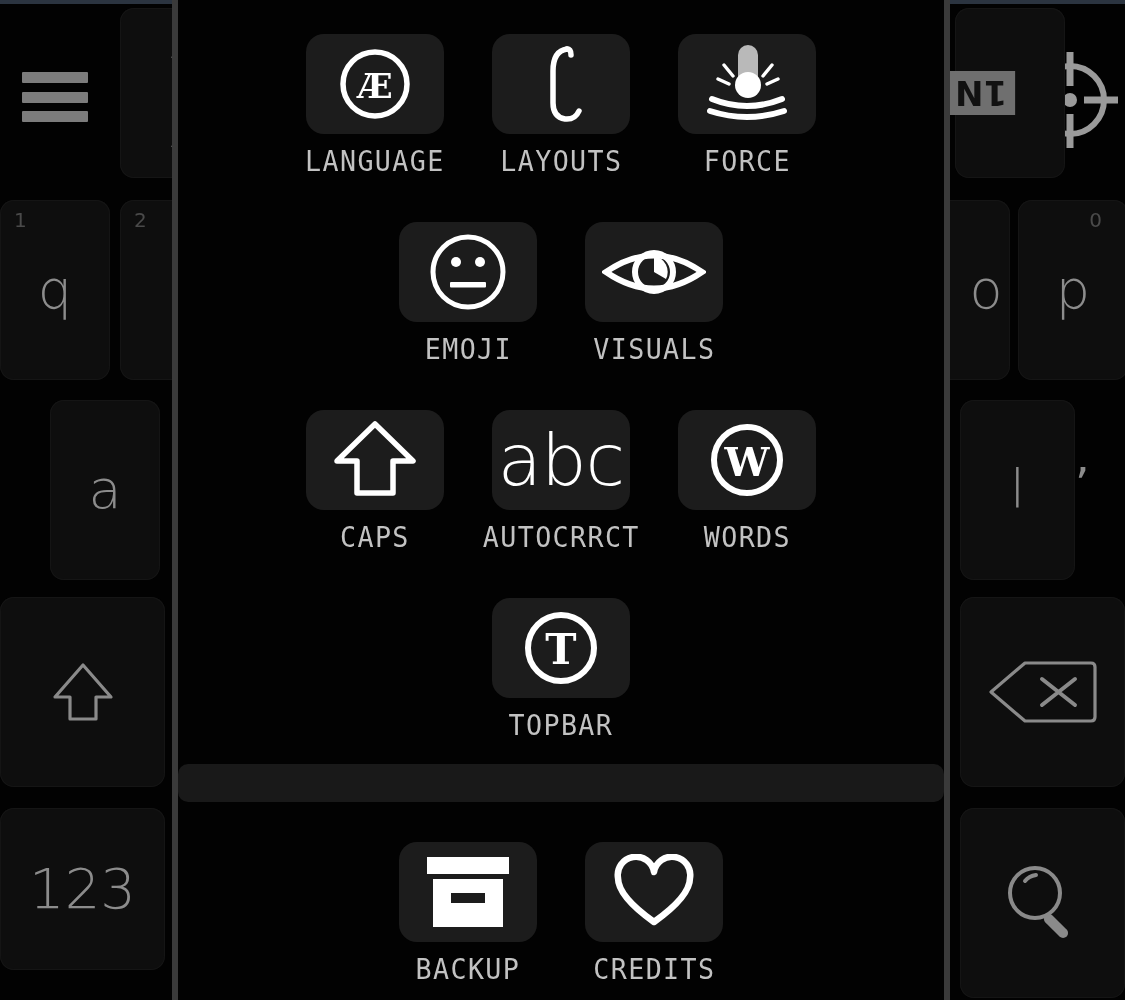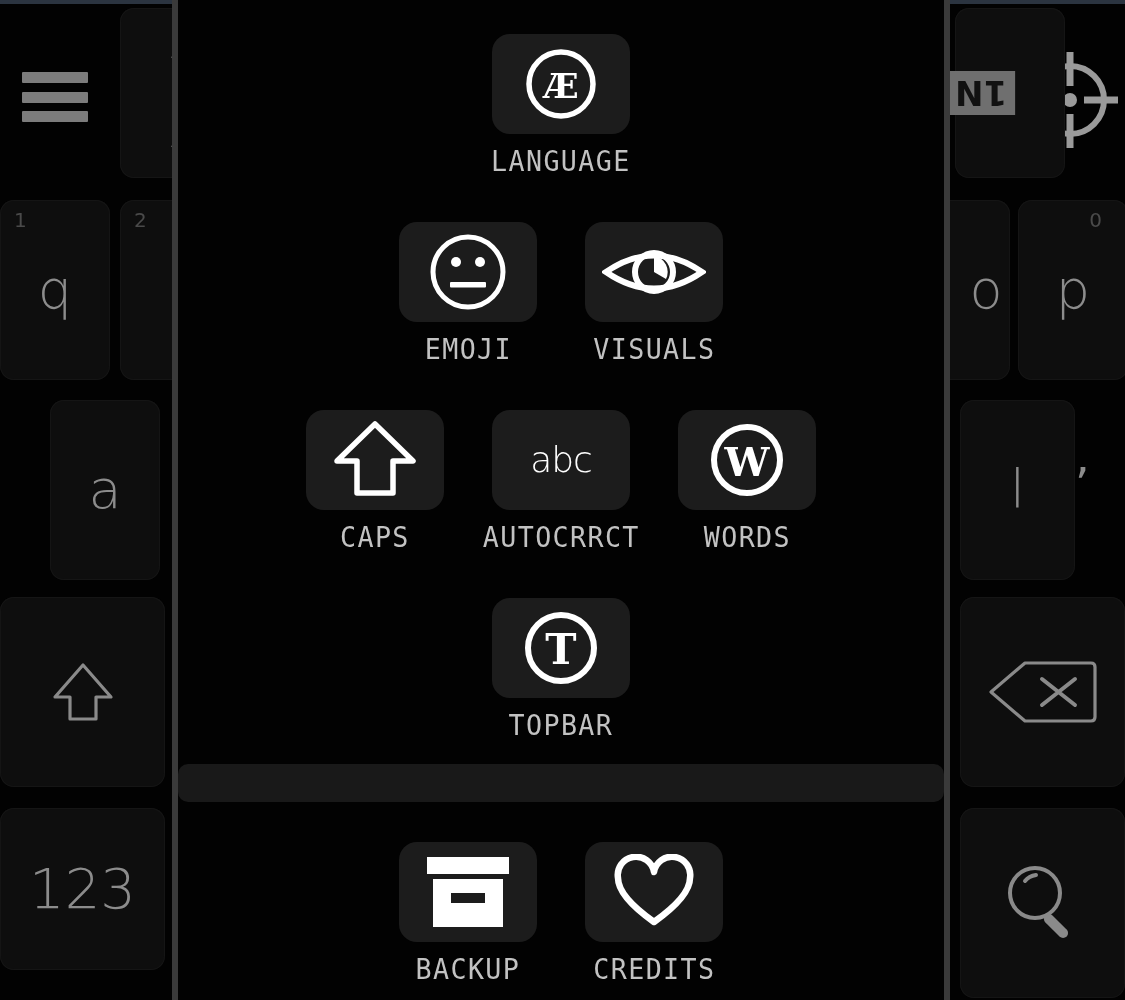--- a/index.html
+++ b/index.html
@@ -171,21 +171,46 @@
           <span>
             <svg width="78" height="78" viewBox="0 0 78 78">
               <circle cx="39" cy="39" r="32" fill="none" stroke="#fff" stroke-width="5.5"></circle>
               <text x="39" y="53" font-family="DejaVu Serif, serif" font-size="34" font-weight="700" fill="#fff" text-anchor="middle">Æ</text>
             </svg>
           </span>
         </div>
         <div class="label">LANGUAGE</div>
       </div>
 
-
+      <div class="cell">
+        <div class="tile">
+          <span>
+            <svg width="60" height="86" viewBox="0 0 60 86">
+              <path d="M36 8 Q22 10 22 30 L22 62 Q22 76 34 78 Q44 79 48 70" fill="none" stroke="#fff" stroke-width="5.5" stroke-linecap="round"></path>
+              <path d="M36 8 Q40 8 40 14" fill="none" stroke="#fff" stroke-width="5.5" stroke-linecap="round"></path>
+            </svg>
+          </span>
+        </div>
+        <div class="label">LAYOUTS</div>
+      </div>
+
+      <div class="cell">
+        <div class="tile">
+          <span>
+            <svg width="94" height="82" viewBox="0 0 94 82">
+              <rect x="38" y="2" width="20" height="46" rx="10" fill="#b9b9b9"></rect>
+              <circle cx="48" cy="42" r="13" fill="#ffffff"></circle>
+              <path d="M24 22 L33 33 M18 36 L29 41 M72 22 L63 33 M78 36 L67 41" stroke="#ffffff" stroke-width="3.4" stroke-linecap="round"></path>
+              <path d="M12 56 Q47 70 82 56" fill="none" stroke="#ffffff" stroke-width="6" stroke-linecap="round"></path>
+              <path d="M10 68 Q47 80 84 68" fill="none" stroke="#ffffff" stroke-width="6" stroke-linecap="round"></path>
+            </svg>
+          </span>
+        </div>
+        <div class="label">FORCE</div>
+      </div>
     </div>
 
     <div class="row-gap"></div>
 
     <div class="grid">
       <div class="cell">
         <div class="tile">
           <span>
             <svg width="80" height="80" viewBox="0 0 80 80">
               <circle cx="40" cy="40" r="35" fill="none" stroke="#fff" stroke-width="5"></circle>
@@ -222,21 +247,21 @@
             <svg width="86" height="82" viewBox="0 0 86 82">
               <path d="M43 5 L81 42 L61 42 L61 74 L25 74 L25 42 L5 42 Z" fill="none" stroke="#fff" stroke-width="5.5" stroke-linejoin="round"></path>
             </svg>
           </span>
         </div>
         <div class="label">CAPS</div>
       </div>
 
       <div class="cell">
         <div class="tile">
-          <span style="color:#fff;font-size:36px;font-family:'DejaVu Sans', sans-serif;
+          <span style="color:#fff;font-size:72px;font-family:'DejaVu Sans', sans-serif;
                        font-weight:300;letter-spacing:-1px;line-height:1;">abc</span>
         </div>
         <div class="label">AUTOCRRCT</div>
       </div>
 
       <div class="cell">
         <div class="tile">
           <span>
             <svg width="80" height="80" viewBox="0 0 80 80">
               <circle cx="40" cy="40" r="33" fill="none" stroke="#fff" stroke-width="6"></circle>

